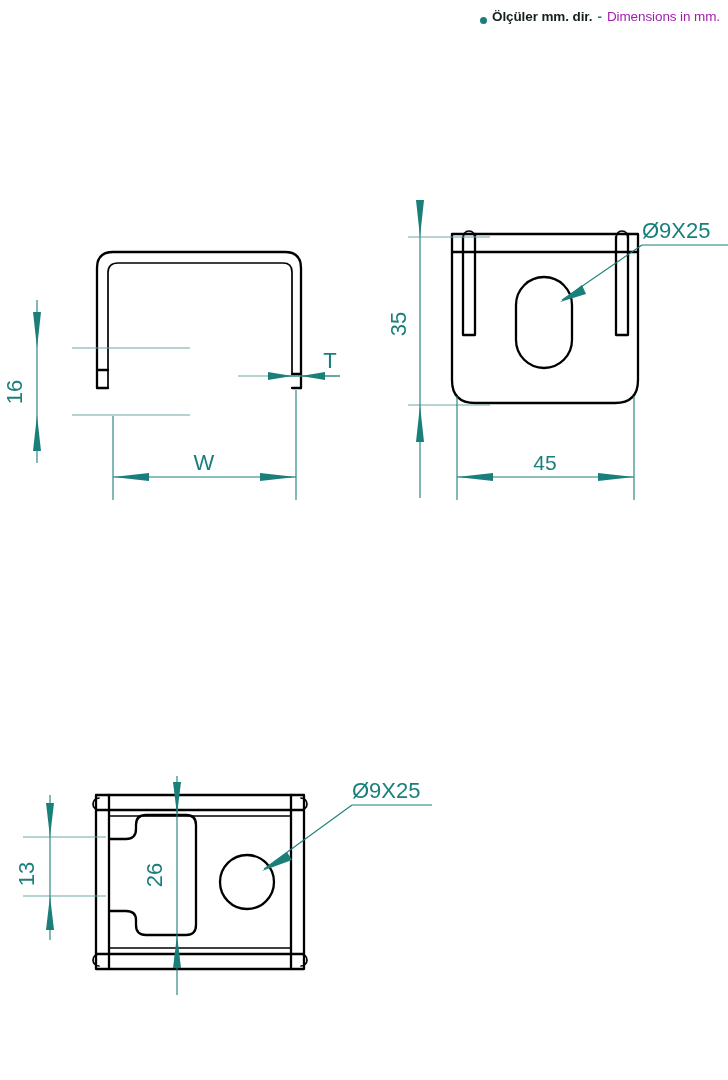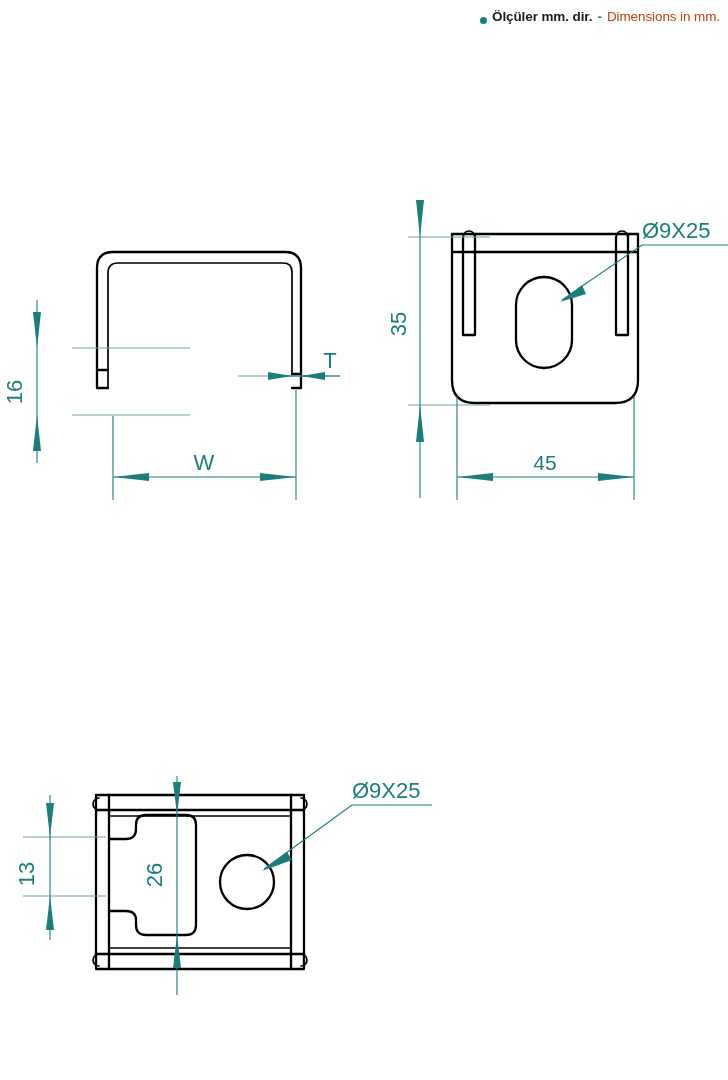--- a/index.html
+++ b/index.html
@@ -40,21 +40,21 @@
     letter-spacing: -0.1px;
   }
   #note .dash {
     font-size: 13.5px;
     font-weight: bold;
     color: #1a7f7a;
   }
   #note .en {
     font-size: 13.5px;
     font-weight: normal;
-    color: #c2410c;
+    color: #a21caf;
     letter-spacing: -0.1px;
   }
 
   
   .viewsvg {
     position: absolute;
     left: 0;
     top: 0;
     overflow: visible;
   }

